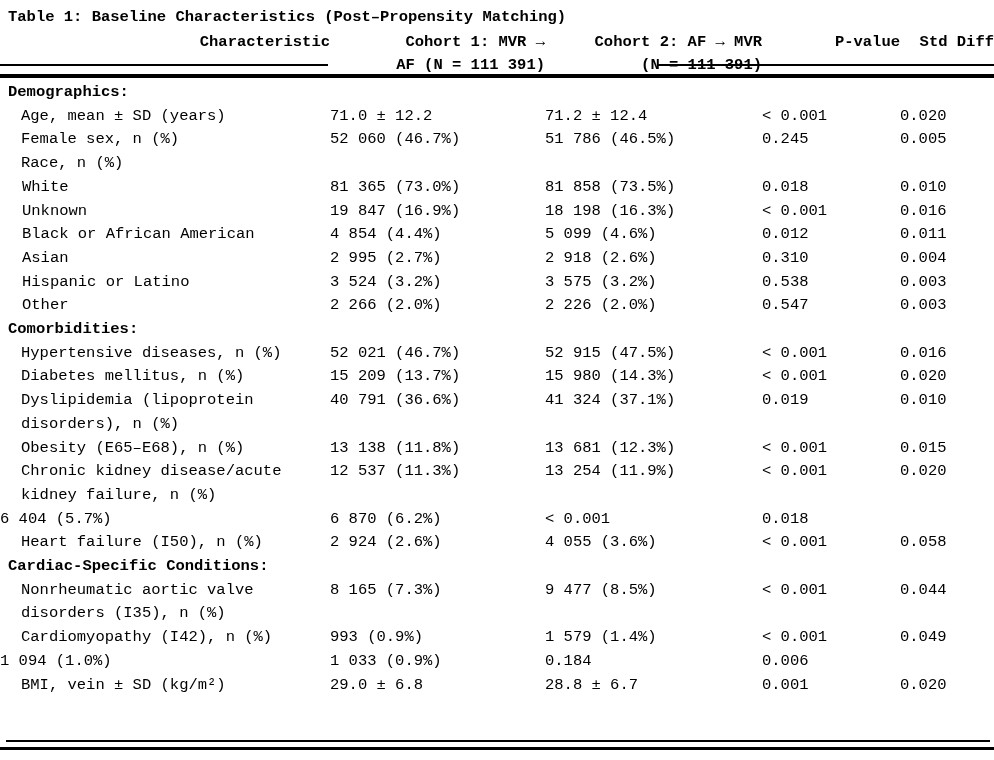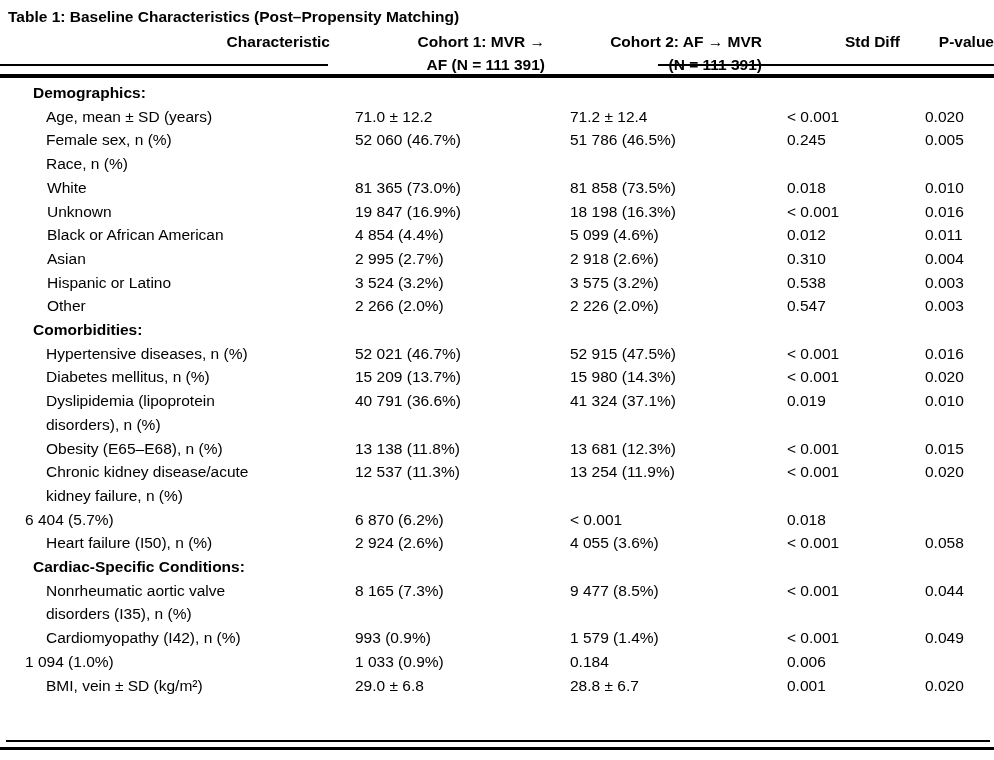--- a/index.html
+++ b/index.html
@@ -2,21 +2,21 @@
 <html><head>
 <meta charset="utf-8">
 <style>
   html, body { margin: 0; padding: 0; background: #ffffff; }
   .page {
     position: relative;
     width: 994px;
     height: 760px;
     background: #ffffff;
     color: #000000;
-    font-family: Liberation Sans, sans-serif;
+    font-family: Liberation Mono, monospace;
     font-size: 15.5px;
     overflow: hidden;
   }
   .title {
     position: absolute;
     left: 8px;
     top: 8px;
     font-weight: bold;
     white-space: nowrap;
   }
@@ -42,42 +42,41 @@
   .rule-thin-right  { left: 658px; top: 64px; width: 336px; height: 2px; }
   .rule-thick-top   { left: 0;   top: 74px;  width: 994px; height: 3.5px; }
   .rule-thin-bottom { left: 6px; top: 740px; width: 984px; height: 1.8px; }
   .rule-thick-bottom{ left: 0;   top: 747px; width: 994px; height: 3px; }
   .tbody {
     position: absolute;
     left: 0;
     top: 81px;
     width: 882px;
     line-height: 23.7px;
-    margin-left: 25px;
   }
   .row .cell { white-space: pre-line; }
   .row .cell.first { padding-left: 21px; }
   .row .cell.first.indent { padding-left: 22px; }
   .row.section .cell { grid-column: 1 / -1; font-weight: bold; padding-left: 8px; }
 </style>
 </head>
 <body>
 
 <div class="page">
 
   <div class="title">Table 1: Baseline Characteristics (Post–Propensity Matching)</div>
 
   <div class="header grid-cols">
     <div class="cell first">Characteristic</div>
     <div class="cell">Cohort 1: MVR →
 AF (N = 111 391)</div>
     <div class="cell">Cohort 2: AF → MVR
 (N = 111 391)</div>
+    <div class="cell">P-value</div>
     <div class="cell">Std Diff</div>
-    <div class="cell">P-value</div>
   </div>
 
   <div class="rule rule-thin-left"></div>
   <div class="rule rule-thin-right"></div>
   <div class="rule rule-thick-top"></div>
 
   <div class="tbody" id="rows-container">
       <div class="row grid-cols section">
         <div class="cell">Demographics:</div>
       </div>

